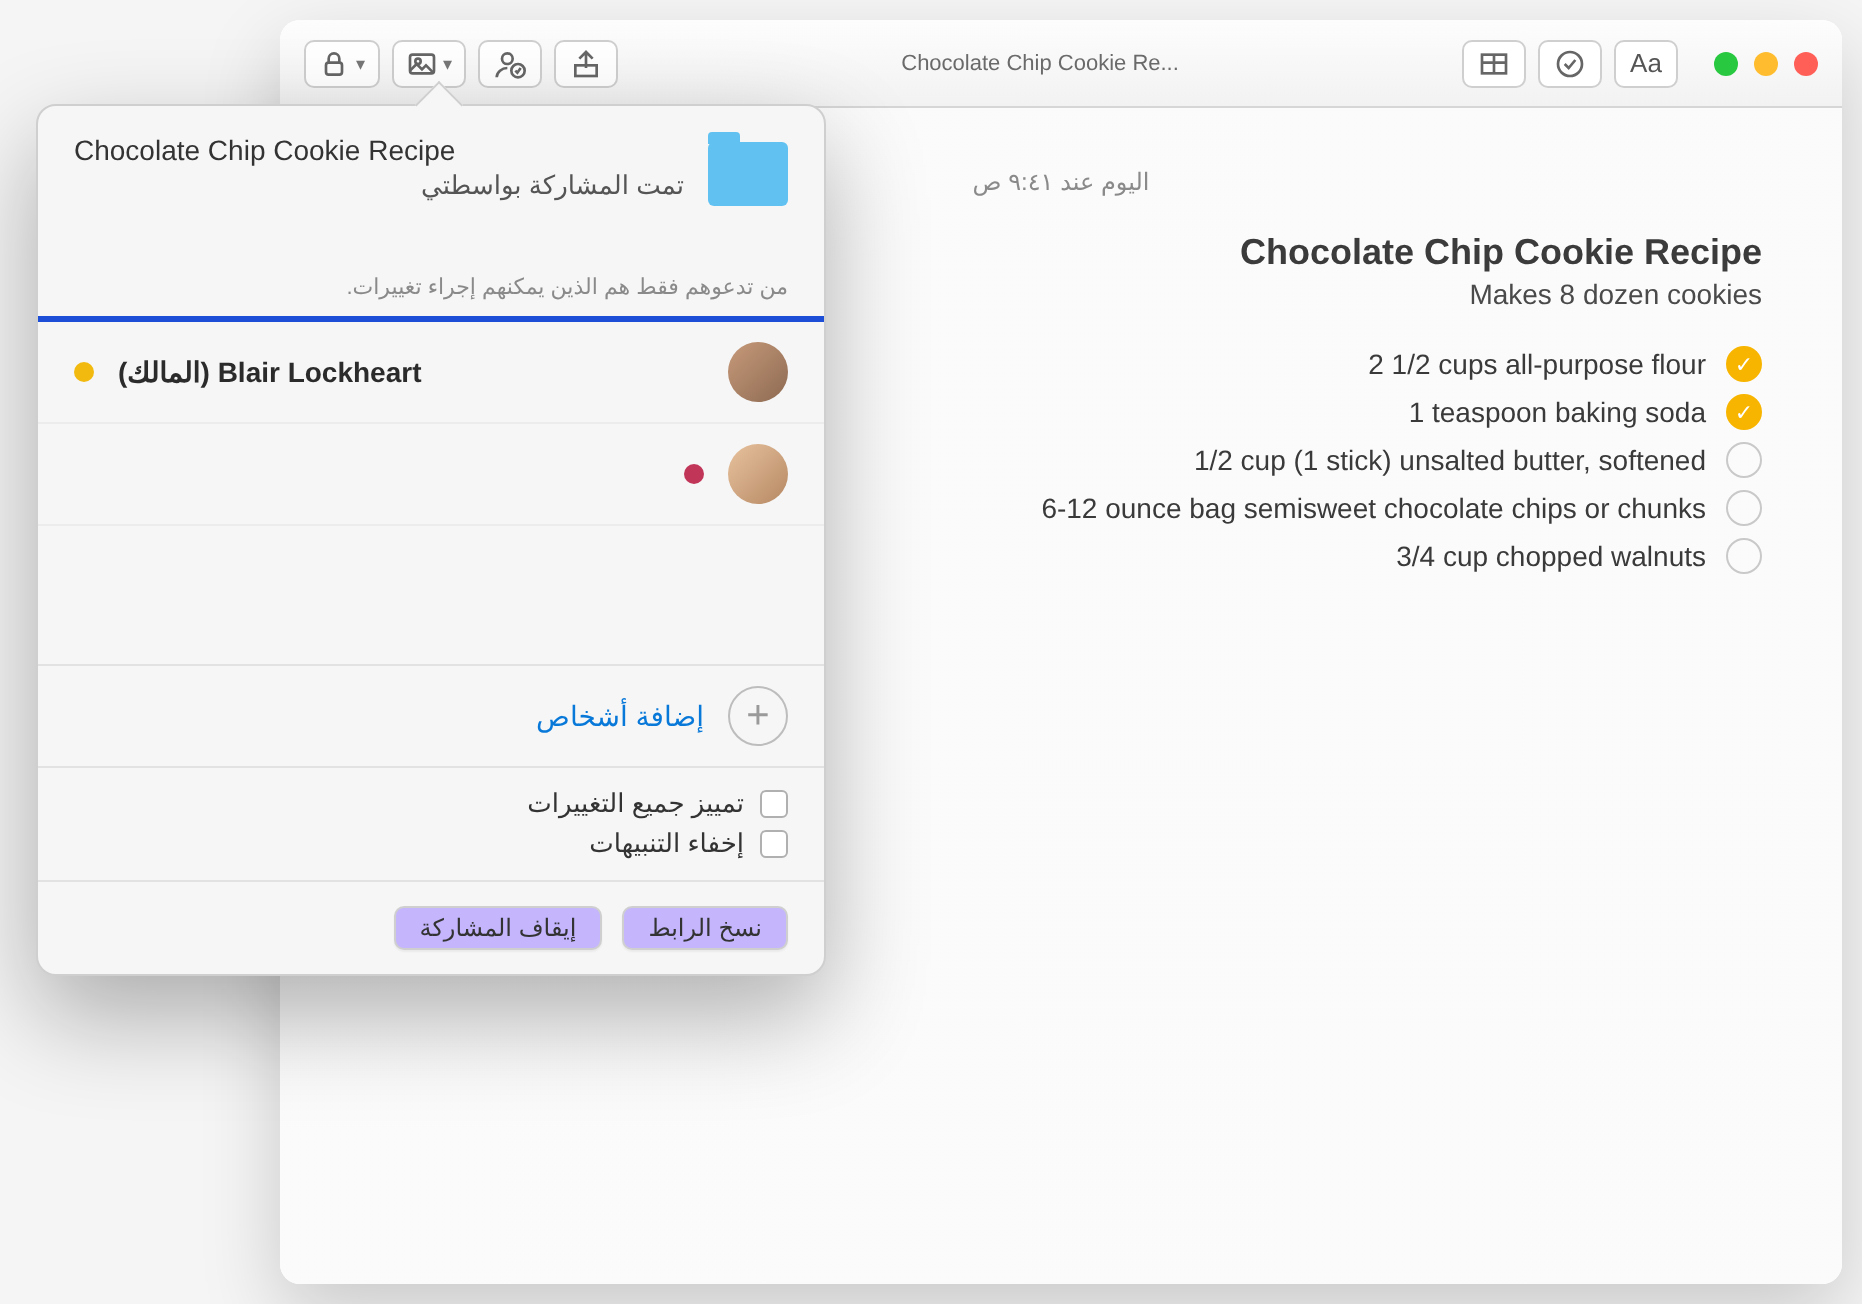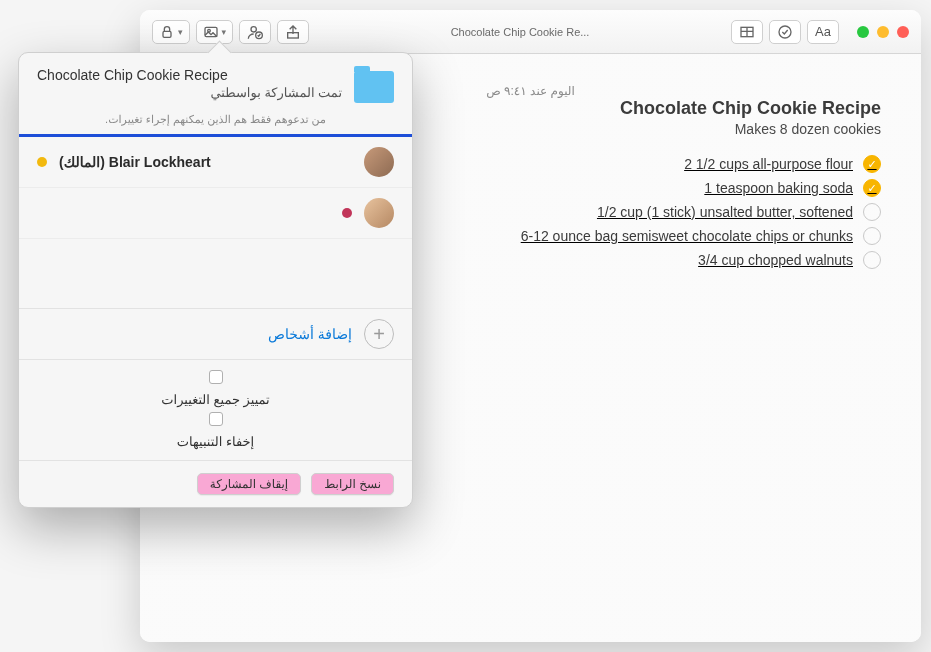--- a/index.html
+++ b/index.html
@@ -65,37 +65,38 @@
       background-image:
         linear-gradient(rgba(200,200,200,0.06), rgba(200,200,200,0.06));
       padding: 30px 40px;
       direction: rtl;
       overflow: auto;
     }
     .note-date {
       text-align: center;
       color: #8a8a8a;
       font-size: 12px;
+      margin-bottom: 18px;
     }
     .note-title {
       text-align: right;
       font-weight: 700;
       font-size: 18px;
       color: #3b3b3b;
       margin-bottom: 2px;
       direction: ltr;
     }
     .note-subtitle {
       text-align: right;
       font-size: 14px;
       color: #4a4a4a;
       margin-bottom: 18px;
       direction: ltr;
     }
-    .check-list { list-style: none; text-decoration: underline; }
+    .check-list { list-style: none; }
     .check-item {
       display: flex;
       align-items: center;
       justify-content: flex-end;
       gap: 10px;
       margin-bottom: 6px;
       font-size: 14px;
       color: #3a3a3a;
       direction: ltr;
     }
@@ -157,21 +158,22 @@
       background: #61c2f2;
       border-radius: 2px 2px 0 0;
     }
     .pop-header-text { flex: 1; text-align: left; direction: ltr;}
     .pop-title { font-size: 14px; color: #333; margin-bottom: 2px; }
     .pop-shared { font-size: 13px; color: #555; text-align: right; direction: rtl;}
     .pop-hint {
       font-size: 11px;
       color: #8a8a8a;
       padding: 0 18px 8px;
-      text-align: center;
+      text-align: right;
+      margin-top: 24px;
     }
     .people {
       border-top: 3px solid #1d4ed8;
     }
     .person {
       display: flex;
       align-items: center;
       padding: 10px 18px;
       gap: 12px;
       border-bottom: 1px solid #ececec;
@@ -209,31 +211,30 @@
     }
     .add-label { font-size: 14px; }
     .options {
       padding: 10px 18px 6px;
       border-bottom: 1px solid #e2e2e2;
     }
     .opt-row {
       display: flex; align-items: center; gap: 8px;
       font-size: 13px; color: #333;
       margin-bottom: 5px;
-      flex-direction: column;
     }
     .chk { width: 14px; height: 14px; border: 1px solid #b0b0b0; border-radius: 3px; background: #fff;}
     .pop-footer {
       display: flex; gap: 10px;
       padding: 12px 18px;
       justify-content: flex-end;
       direction: ltr;
     }
     .btn {
-      background: #f9a8d4;
+      background: #c4b5fd;
       border: 1px solid #cfcfcf;
       border-radius: 5px;
       padding: 3px 12px;
       font-size: 12px;
       color: #333;
       box-shadow: 0 1px 1px rgba(0,0,0,0.05);
     }
     .icon-svg { width: 16px; height: 16px; }
   </style>
 </head>

